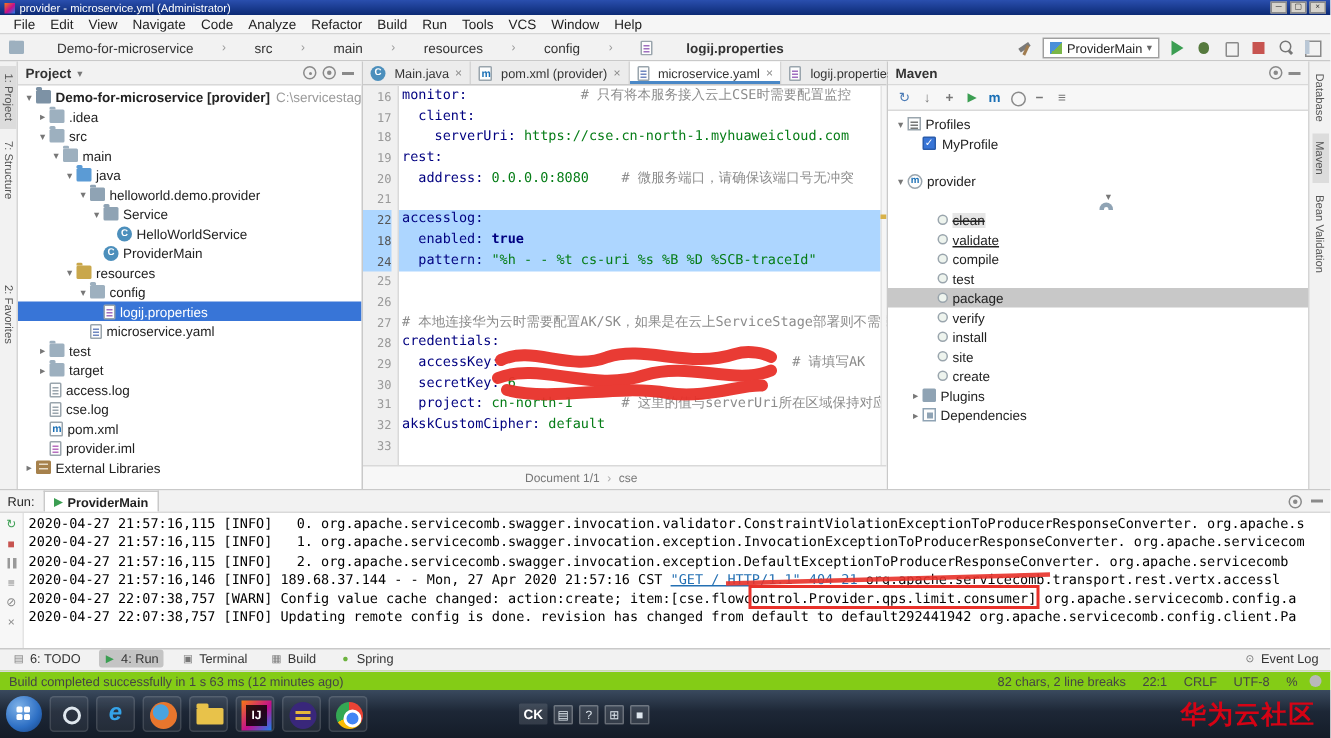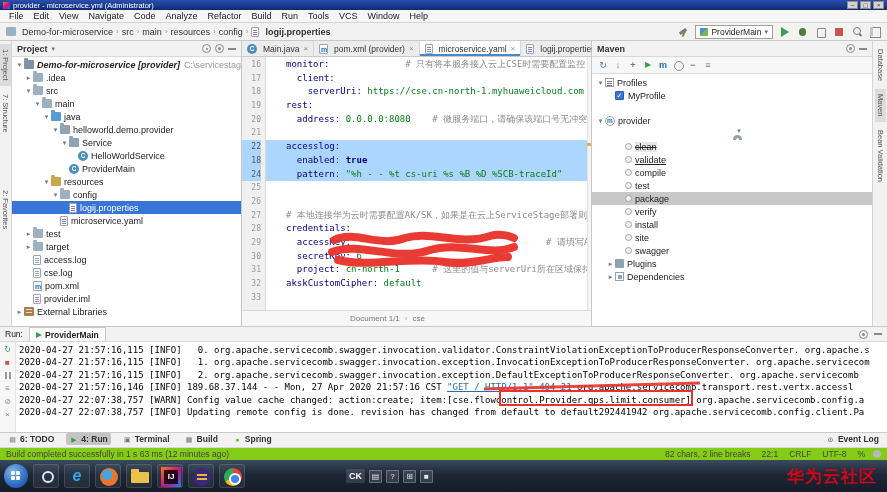--- a/index.html
+++ b/index.html
@@ -13,21 +13,21 @@
   .ttl{flex:1;white-space:nowrap;overflow:hidden;}
   .winbtns{display:flex;gap:2px;}
   .wb{width:11px;height:8px;background:#d6d3cc;border:1px solid #8a8a8a;color:#333;font-size:5.5px;line-height:6px;text-align:center;}
 
   
   #menubar{position:absolute;left:0;top:10px;width:887px;height:13px;background:#f6f6f6;border-bottom:1px solid #d5d5d5;display:flex;align-items:center;padding:0 4px;}
   .mi{padding:0 5px;font-size:9px;color:#222;}
 
   
   #navbar{position:absolute;left:0;top:23px;width:887px;height:18px;background:#f2f2f2;border-bottom:1px solid #c9c9c9;display:flex;align-items:center;padding:0 6px;}
-  .bc{display:flex;align-items:center;gap:3px;white-space:nowrap;overflow:hidden;flex:1;}
+  .bc{display:flex;align-items:center;gap:19px;white-space:nowrap;overflow:hidden;flex:1;}
   .bsep{color:#999;font-size:8px;}
   .bitem{color:#333;font-size:9px;}
   .bitem.last{font-weight:bold;}
   .nav-right{display:flex;align-items:center;gap:5px;}
   .nti{position:relative;width:13px;height:13px;display:inline-block;}
   .nti-hammer::before{content:"";position:absolute;left:2px;top:5px;width:8px;height:3px;background:#7a7a7a;transform:rotate(-35deg);}
   .nti-hammer::after{content:"";position:absolute;left:6px;top:5px;width:2px;height:7px;background:#a07c4f;transform:rotate(25deg);}
   .runcombo{display:inline-flex;align-items:center;gap:3px;background:#fff;border:1px solid #9f9f9f;height:14px;padding:0 4px;font-size:8.5px;}
   .rc-ic{width:8px;height:8px;background:linear-gradient(135deg,#4a90d9 50%,#7ab648 50%);}
   .rc-arrow{color:#666;font-size:7px;}
@@ -55,21 +55,21 @@
   .ph-sp{flex:1;}
   .gearicon{width:9px;height:9px;border-radius:50%;border:1.5px solid #8a8a8a;position:relative;display:inline-block;}
   .gearicon::after{content:"";position:absolute;inset:2px;border-radius:50%;background:#8a8a8a;}
   .crosshair{width:9px;height:9px;border:1px solid #8a8a8a;border-radius:50%;position:relative;display:inline-block;}
   .crosshair::after{content:"";position:absolute;left:3px;top:3px;width:2px;height:2px;background:#8a8a8a;border-radius:50%;}
   .minusicon{width:8px;height:2px;background:#8a8a8a;display:inline-block;}
   #project-tree{flex:1;overflow:hidden;padding-top:1px;}
   .trow{height:13px;display:flex;align-items:center;white-space:nowrap;overflow:hidden;font-size:9px;}
   .arr{width:9px;flex:none;color:#777;font-size:7px;text-align:center;}
   .tl{color:#222;}
-  .tl.b{font-weight:bold;font-style:italic;}
+  .tl.b{font-weight:bold;}
   .tsuf{color:#9a9a9a;margin-left:4px;}
   .tsel{background:#3875d7;}
   .tsel .tl{color:#fff;}
   .tsel .arr{color:#dfe9ff;}
 
   
   .ic{width:10px;height:9px;flex:none;margin-right:3px;position:relative;display:inline-block;}
   .ic-project{background:#7d92a5;border-radius:1px;}
   .ic-folder{background:#9db0bf;border-radius:1px;}
   .ic-srcroot{background:#5b9bd5;border-radius:1px;}
@@ -102,21 +102,21 @@
   #editor{width:350px;border-right:1px solid #c9c9c9;background:#fff;display:flex;flex-direction:column;}
   #editor-tabs{height:16px;background:#ececec;border-bottom:1px solid #c9c9c9;display:flex;align-items:stretch;}
   .etab{display:flex;align-items:center;gap:3px;padding:0 5px;border-right:1px solid #d5d5d5;font-size:8.5px;color:#333;white-space:nowrap;}
   .etab.eact{background:#fff;box-shadow:inset 0 -2px 0 #4a88c7;}
   .tclose{color:#888;font-size:8px;margin-left:1px;}
   .editor-body{flex:1;display:flex;position:relative;overflow:hidden;}
   #editor-gutter{width:24px;background:#f0f0f0;border-right:1px solid #d9d9d9;text-align:right;padding:1px 4px 0 0;color:#999;font:8px "DejaVu Sans Mono",monospace;}
   .gn{height:13.7px;line-height:13.7px;}
   .gn.gsel{background:#add6ff;color:#555;}
   #editor-code{flex:1;font:9px "DejaVu Sans Mono",monospace;padding-top:1px;white-space:pre;overflow:hidden;position:relative;}
-  .cl{height:13.7px;line-height:13.7px;padding-left:20px;}
+  .cl{height:13.7px;line-height:13.7px;padding-left:2px;}
   .cl.csel{background:#add6ff;}
   .sg-key{color:#000080;}
   .sg-val{color:#067d17;}
   .sg-kw{color:#000080;font-weight:bold;}
   .sg-cmt{color:#8c8c8c;}
   .sg-p{color:#000;}
   .stripe{position:absolute;right:0;top:0;width:4px;height:100%;background:#f5f5f5;border-left:1px solid #e4e4e4;}
   .stick{position:absolute;right:0;width:4px;height:3px;background:#d8b24a;}
   .efooter{height:16px;border-top:1px solid #d9d9d9;background:#f7f7f7;display:flex;align-items:center;gap:5px;padding-left:108px;font-size:8px;color:#777;}
 
@@ -156,21 +156,21 @@
   .rt-restore::before{content:"≡";}
   .rt-skip{color:#888;}
   .rt-skip::before{content:"⊘";}
   .rt-clear{color:#888;}
   .rt-clear::before{content:"×";}
   #run-log{flex:1;font:9px "DejaVu Sans Mono",monospace;padding:2px 0 0 3px;white-space:pre;overflow:hidden;color:#000;}
   .ll{height:12.4px;line-height:12.4px;}
   .llink{color:#2470b3;text-decoration:underline;}
 
   
-  #twbar{position:absolute;left:0;top:432px;width:887px;height:13px;background:#f2f2f2;border-top:1px solid #c9c9c9;display:flex;align-items:center;padding:0 5px;font-size:8.5px;color:#333;font-weight:bold;}
+  #twbar{position:absolute;left:0;top:432px;width:887px;height:13px;background:#f2f2f2;border-top:1px solid #c9c9c9;display:flex;align-items:center;padding:0 5px;font-size:8.5px;color:#333;}
   #tw-left{display:flex;align-items:center;gap:9px;flex:1;}
   #tw-right{display:flex;align-items:center;gap:4px;}
   .twb{display:flex;align-items:center;gap:3px;padding:0 3px;height:12px;}
   .twb.twact{background:#c4c4c4;border-radius:2px;}
   .twi{width:9px;height:9px;display:inline-block;text-align:center;font-size:7px;line-height:9px;}
   .twi-todo::before{content:"▤";color:#777;}
   .twi-run::before{content:"▶";color:#3b9e52;}
   .twi-terminal::before{content:"▣";color:#777;}
   .twi-build::before{content:"▦";color:#777;}
   .twi-spring::before{content:"●";color:#6db33f;}
@@ -522,21 +522,21 @@
             <span class="tl">install</span>
           </div>
           <div class="trow" style="padding-left: 24px;">
             <span class="arr"> </span>
             <span class="ic ic-goal"></span>
             <span class="tl">site</span>
           </div>
           <div class="trow" style="padding-left: 24px;">
             <span class="arr"> </span>
             <span class="ic ic-goal"></span>
-            <span class="tl">swagger</span>
+            <span class="tl">create</span>
           </div>
           <div class="trow" style="padding-left: 14px;">
             <span class="arr">▸</span>
             <span class="ic ic-plugins"></span>
             <span class="tl">Plugins</span>
           </div>
           <div class="trow" style="padding-left: 14px;">
             <span class="arr">▸</span>
             <span class="ic ic-deps"></span>
             <span class="tl">Dependencies</span>

